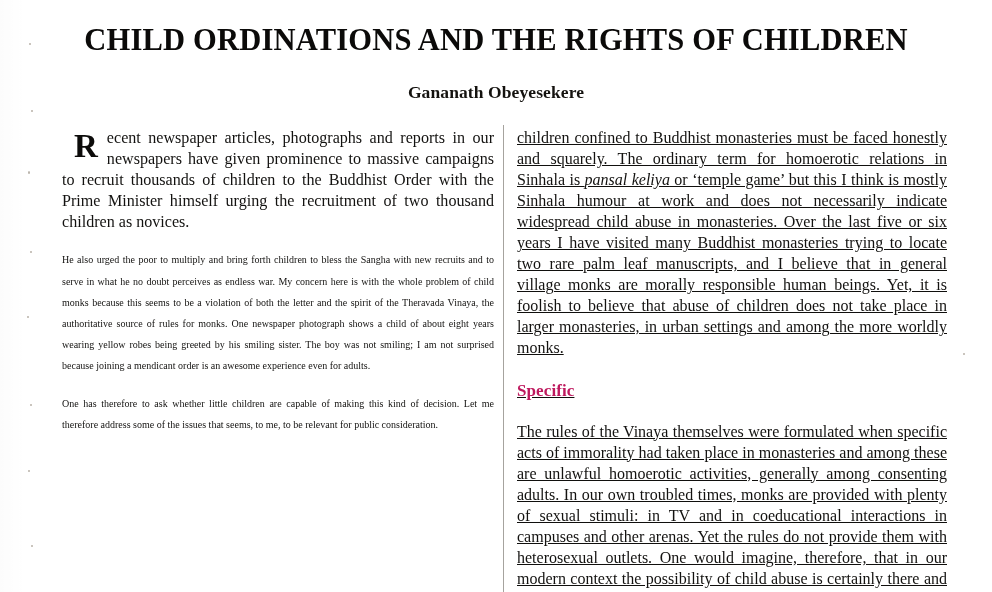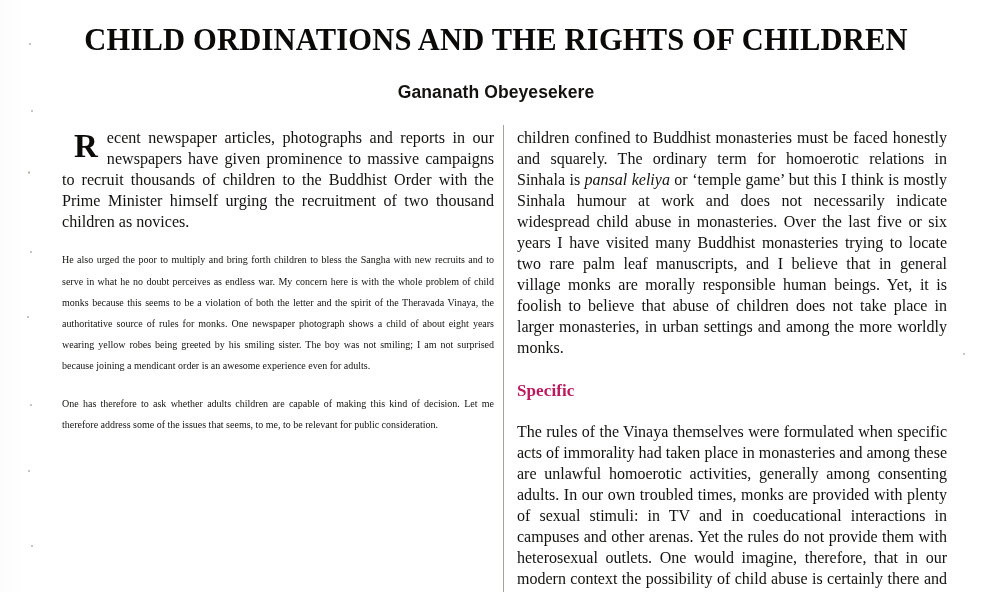--- a/index.html
+++ b/index.html
@@ -37,21 +37,21 @@
     font-size: 30.5px;
     line-height: 36px;
     letter-spacing: 0.2px;
     text-align: center;
     margin: 22px 0 0 0;
     padding: 0 10px;
     color: #0b0a09;
     white-space: nowrap;
   }
   .doc-author {
-    font-family: Liberation Sans, sans-serif;
+    font-family: Liberation Serif, serif;
     font-weight: bold;
     font-size: 17.5px;
     line-height: 22px;
     text-align: center;
     margin: 23px 0 0 0;
     color: #14120f;
     letter-spacing: 0.1px;
   }
 
   
@@ -63,21 +63,21 @@
     height: 465px;
   }
   .col {
     position: absolute;
     top: 0;
     width: 432px;
     height: 465px;
     overflow: hidden;
   }
   .col-left  { left: 62px; }
-  .col-right { left: 517px; width: 430px; }
+  .col-right { left: 517px; width: 430px; text-decoration: underline; }
 
   .gutter-rule {
     position: absolute;
     left: 503px;
     top: 125px;
     width: 1px;
     height: 467px;
     background: #6f6a63;
     opacity: 0.62;
   }
@@ -172,21 +172,21 @@
   <div class="columns">
 
     <div class="col col-left">
 
       <div class="dropcap-para">
         <span class="dropcap">R</span><span>ecent newspaper articles, photographs and reports in our newspapers have given prominence to massive campaigns to recruit thousands of children to the Buddhist Order with the Prime Minister himself urging the recruitment of two thousand children as novices.</span>
       </div>
 
       <p class="body">He also urged the poor to multiply and bring forth children to bless the Sangha with new recruits and to serve in what he no doubt perceives as endless war. My concern here is with the whole problem of child monks because this seems to be a violation of both the letter and the spirit of the Theravada Vinaya, the authoritative source of rules for monks. One newspaper photograph shows a child of about eight years wearing yellow robes being greeted by his smiling sister. The boy was not smiling; I am not surprised because joining a mendicant order is an awesome experience even for adults.</p>
 
-      <p class="body tight">One has therefore to ask whether adults children are capable of making this kind of decision. Let me therefore address some of the issues that seems, to me, to be relevant for public consideration.</p>
+      <p class="body tight">One has therefore to ask whether little children are capable of making this kind of decision. Let me therefore address some of the issues that seems, to me, to be relevant for public consideration.</p>
 
 
     </div>
 
     <div class="col col-right">
 
       <p class="body tight"><span>children confined to Buddhist monasteries must be faced honestly and squarely. The ordinary term for homoerotic relations in Sinhala is </span><em class="term">pansal keliya</em><span> or ‘temple game’ but this I think is mostly Sinhala humour at work and does not necessarily indicate widespread child abuse in monasteries. Over the last five or six years I have visited many Buddhist monasteries trying to locate two rare palm leaf manuscripts, and I believe that in general village monks are morally responsible human beings. Yet, it is foolish to believe that abuse of children does not take place in larger monasteries, in urban settings and among the more worldly monks.</span></p>
 
       <h2 class="section spaced-after">Specific</h2>
 

